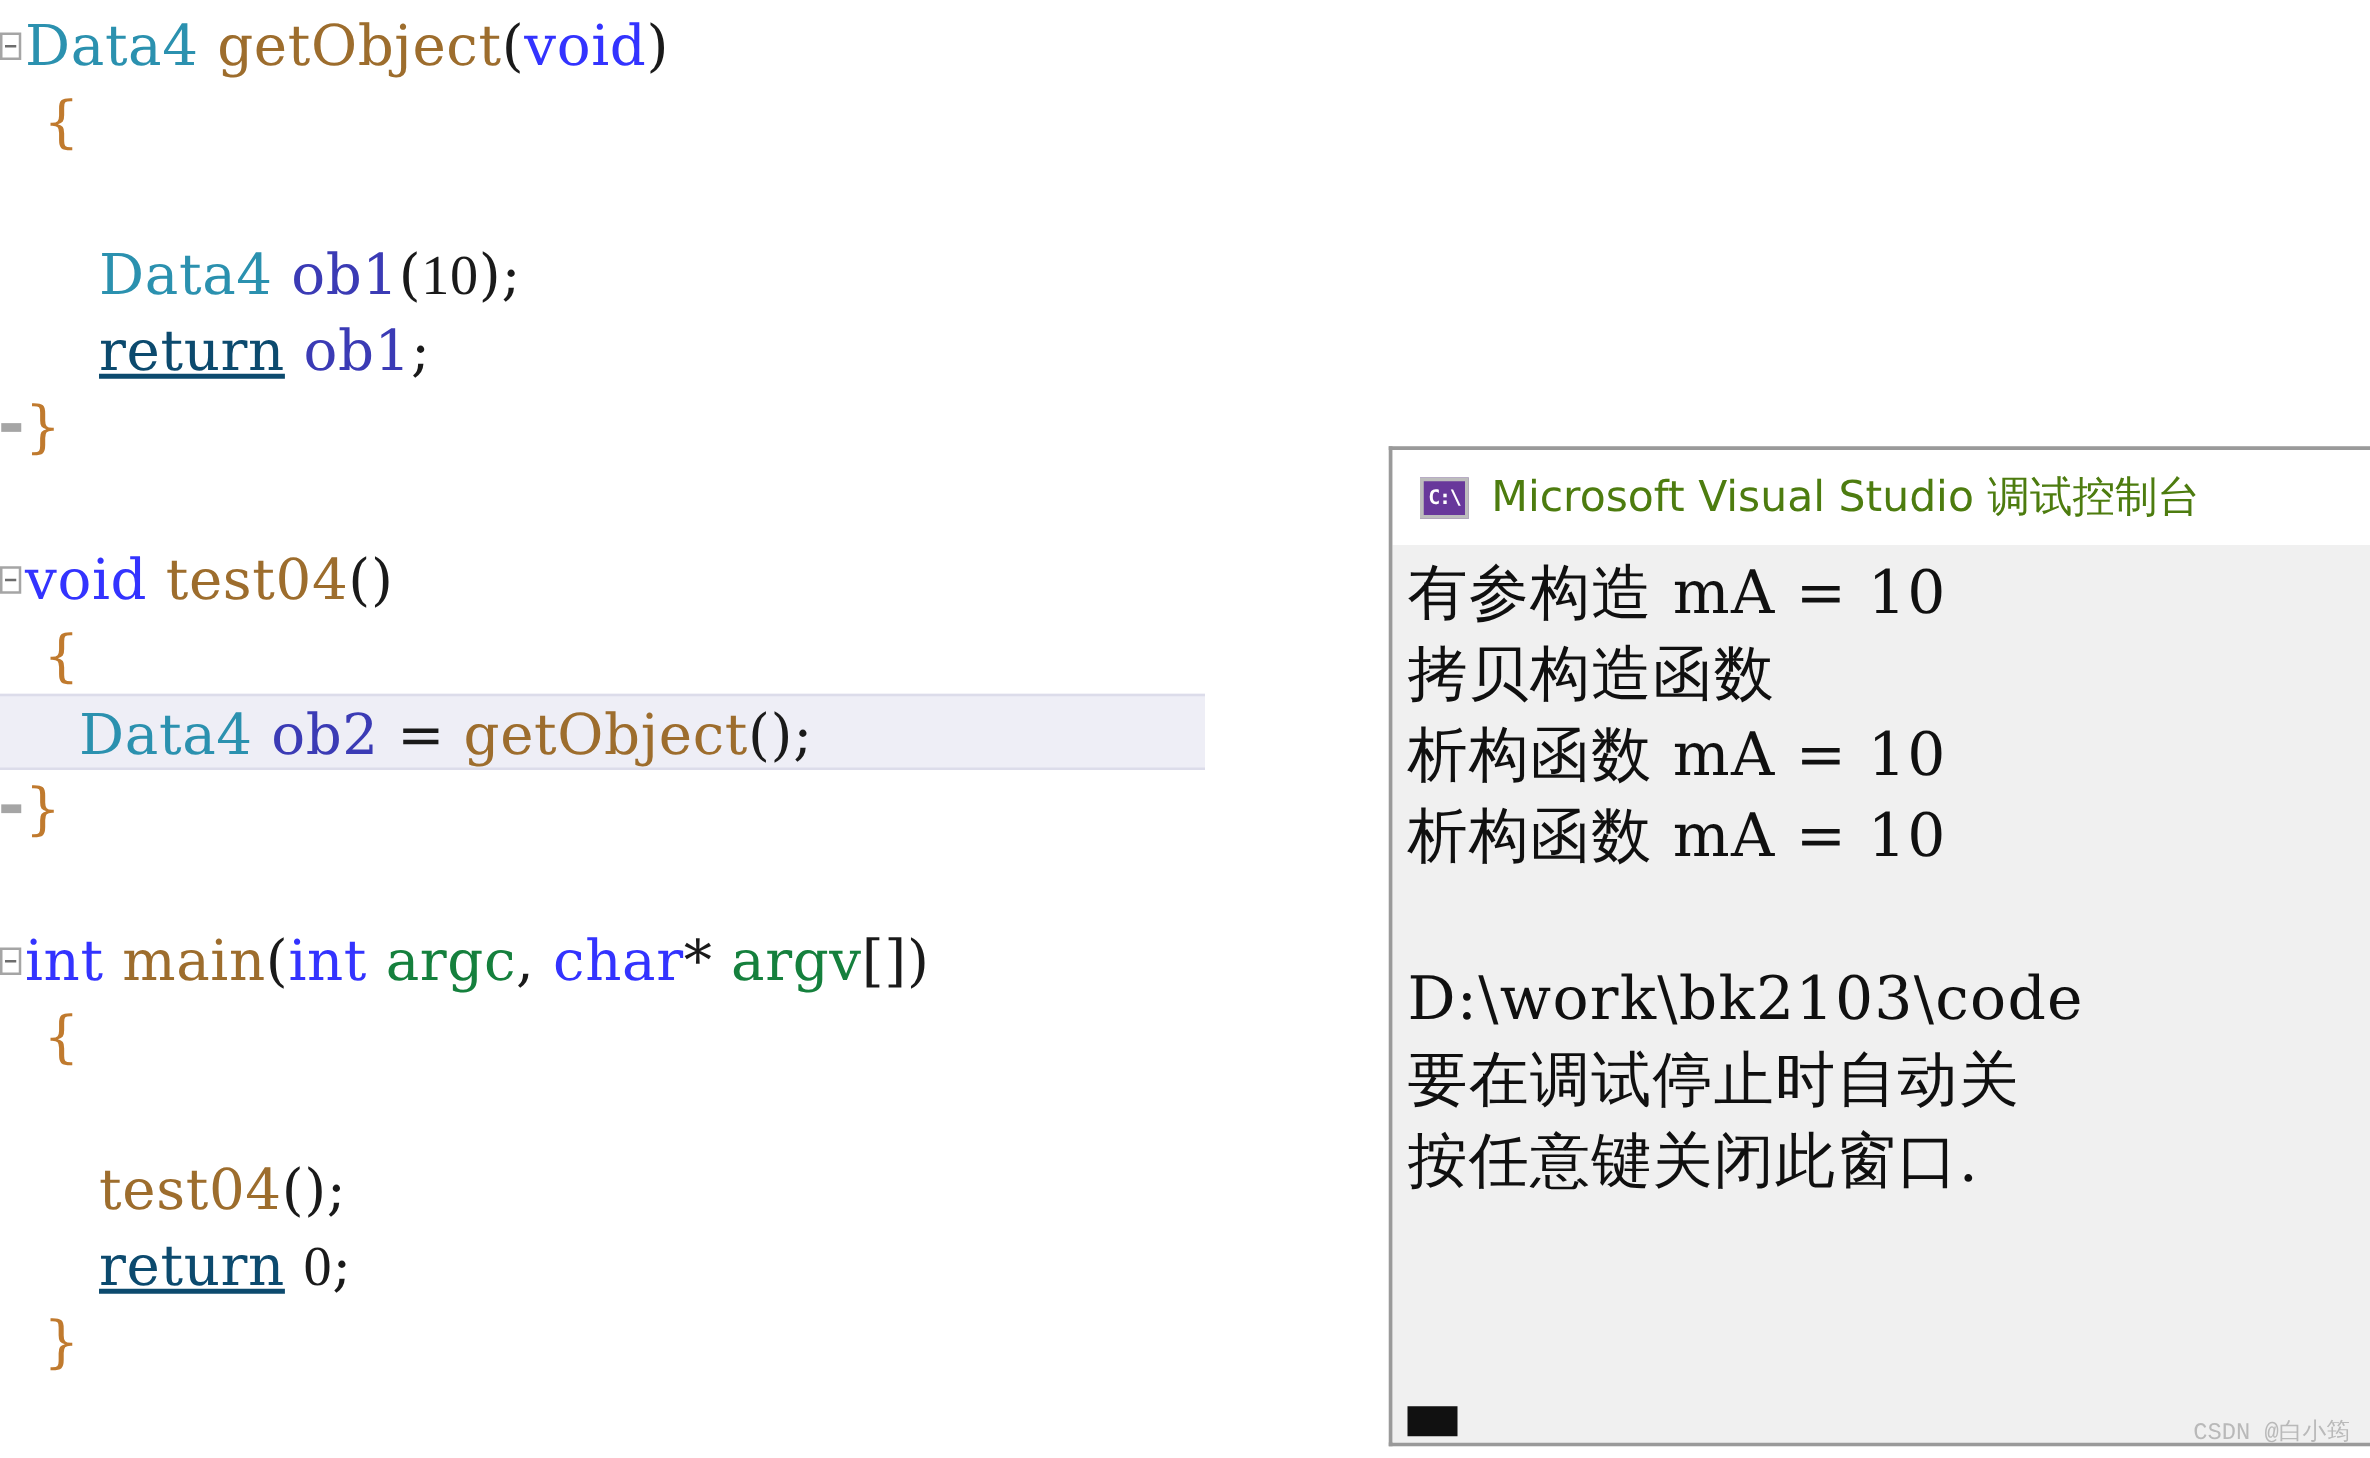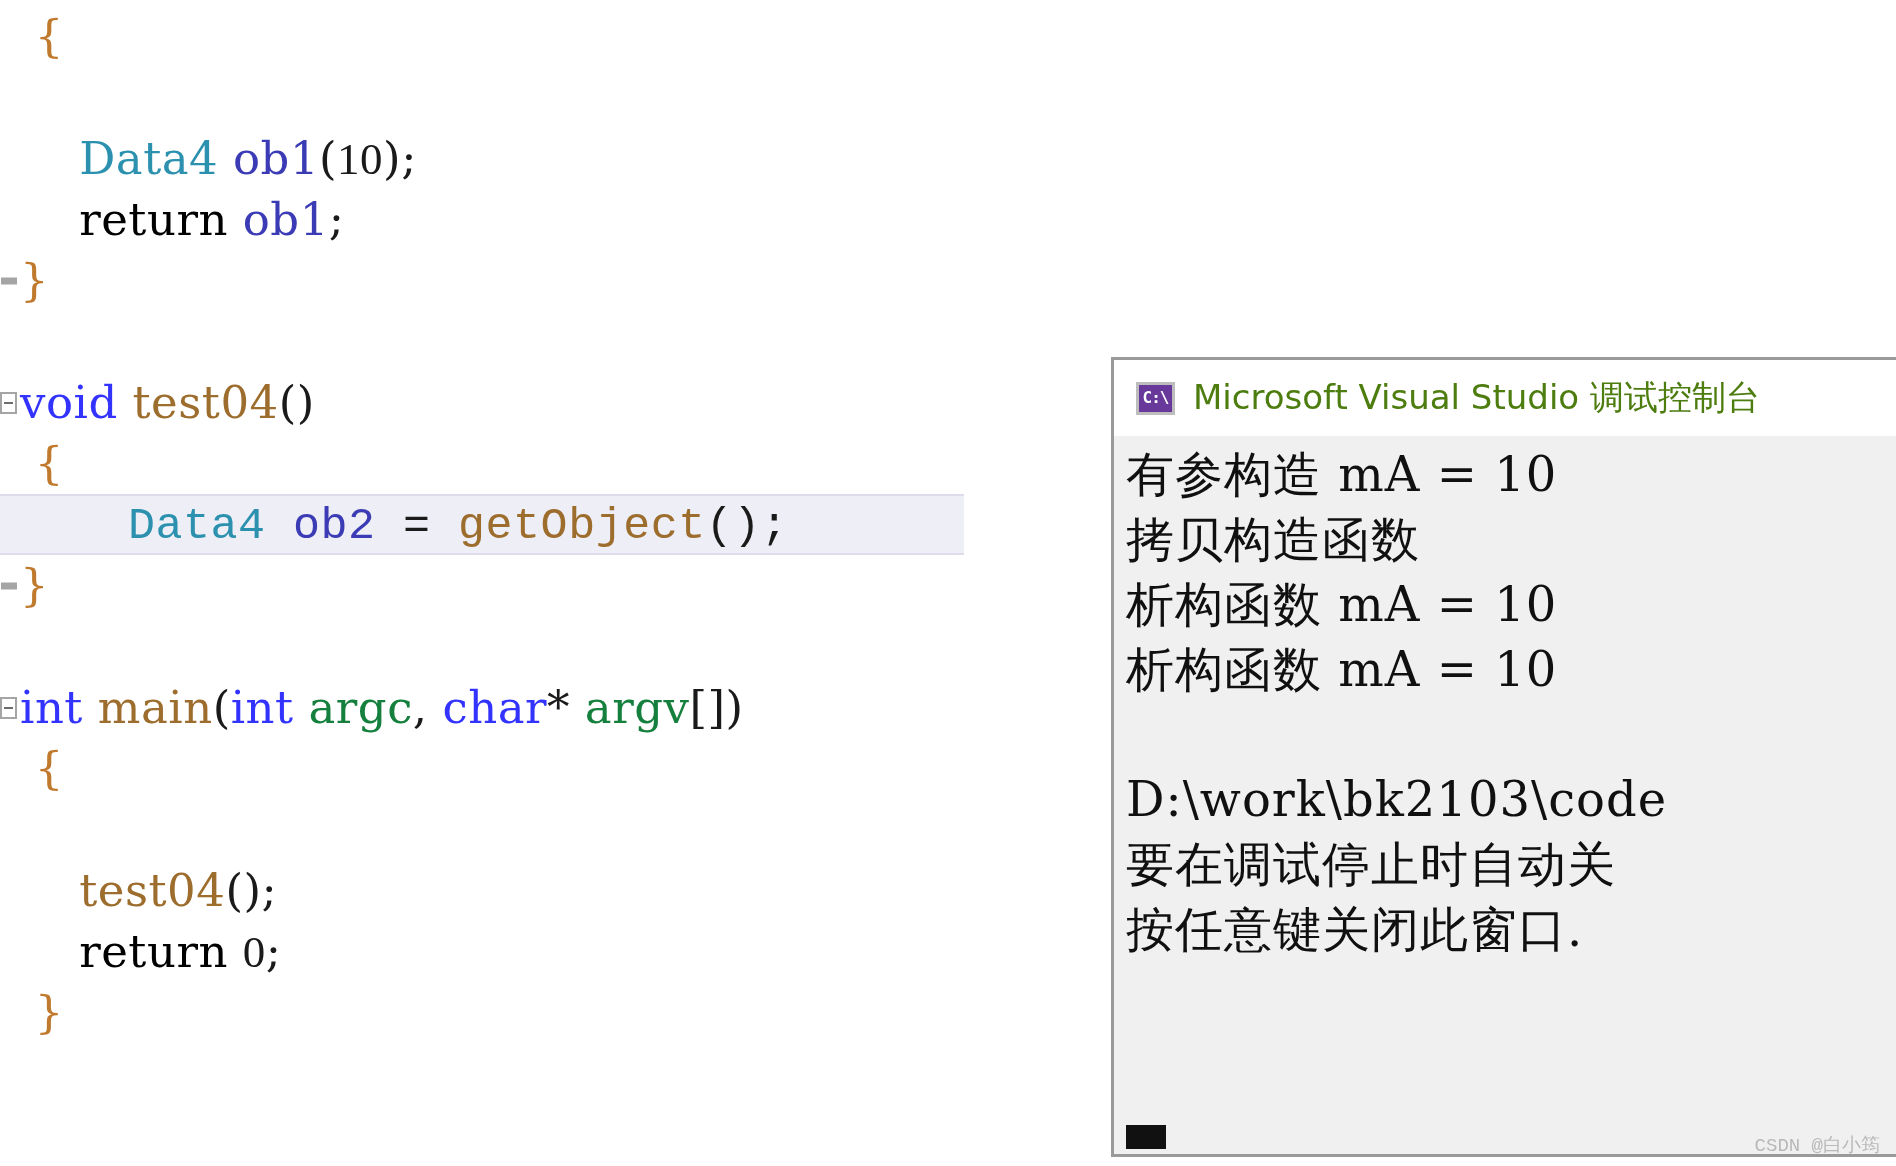--- a/index.html
+++ b/index.html
@@ -37,22 +37,21 @@
     letter-spacing: 0.5px;
     padding-left: 20px;
   }
 
   
   .code-line.current {
     background: #eeeef6;
     border-top: 2px solid #dcdcea;
     border-bottom: 2px solid #dcdcea;
     width: 964px;
-    padding-left: 18px;
-    font-family: Liberation Mono, monospace;
+    padding-left: 4px;
   }
 
   
   .outline-glyph {
     position: absolute;
     left: 0; top: 50%;
     transform: translateY(-50%);
     width: 17px; height: 22px;
     border: 2px solid #a5a5a5;
     background: #ffffff;
@@ -68,21 +67,21 @@
     position: absolute;
     left: 1px; top: 50%;
     transform: translateY(-50%);
     width: 16px; height: 7px;
     background: #a5a5a5;
   }
 
   
   .tk-type   { color: #2b91af; }   
   .tk-kw     { color: #3333ff; }   
-  .tk-kw2    { color: #000000; }   
+  .tk-kw2    { color: #0c4a6e; text-decoration: underline; }   
   .tk-fn     { color: #9d6d2d; }   
   .tk-var    { color: #3b3bb5; margin-top: 28px; }   
   .tk-param  { color: #15803d; }   
   .tk-punct  { color: #1a1a1a; }   
   .tk-num    { color: #1a1a1a; font-family: Liberation Serif, serif; }   
   .tk-brace  { color: #c07a2e; }   
 
   
   #console-window {
     position: absolute;
@@ -156,20 +155,21 @@
     font-size: 19px;
     color: #b9b9b9;
     white-space: nowrap;
   }
 </style>
 </head>
 <body>
 
 <div id="editor">
   <div class="code-area" id="code-area">
+      <div class="code-line"><span class="outline-glyph"></span><span class="tk-type">Data4</span><span class="tk-punct"> </span><span class="tk-fn">getObject</span><span class="tk-punct">(</span><span class="tk-kw">void</span><span class="tk-punct">)</span></div>
       <div class="code-line"><span class="tk-brace"> {</span></div>
       <div class="code-line"><span class="tk-punct"></span></div>
       <div class="code-line"><span class="tk-punct">    </span><span class="tk-type">Data4</span><span class="tk-punct"> </span><span class="tk-var">ob1</span><span class="tk-punct">(</span><span class="tk-num">10</span><span class="tk-punct">);</span></div>
       <div class="code-line"><span class="tk-punct">    </span><span class="tk-kw2">return</span><span class="tk-punct"> </span><span class="tk-var">ob1</span><span class="tk-punct">;</span></div>
       <div class="code-line"><span class="outline-end"></span><span class="tk-brace">}</span></div>
       <div class="code-line"><span class="tk-punct"></span></div>
       <div class="code-line"><span class="outline-glyph"></span><span class="tk-kw">void</span><span class="tk-punct"> </span><span class="tk-fn">test04</span><span class="tk-punct">()</span></div>
       <div class="code-line"><span class="tk-brace"> {</span></div>
       <div class="code-line current"><span class="tk-punct">    </span><span class="tk-type">Data4</span><span class="tk-punct"> </span><span class="tk-var">ob2</span><span class="tk-punct"> = </span><span class="tk-fn">getObject</span><span class="tk-punct">();</span></div>
       <div class="code-line"><span class="outline-end"></span><span class="tk-brace">}</span></div>

